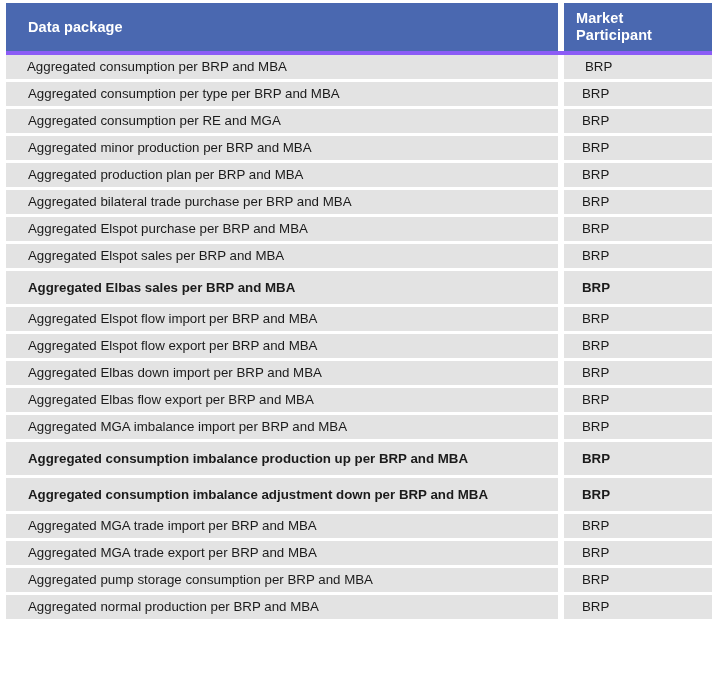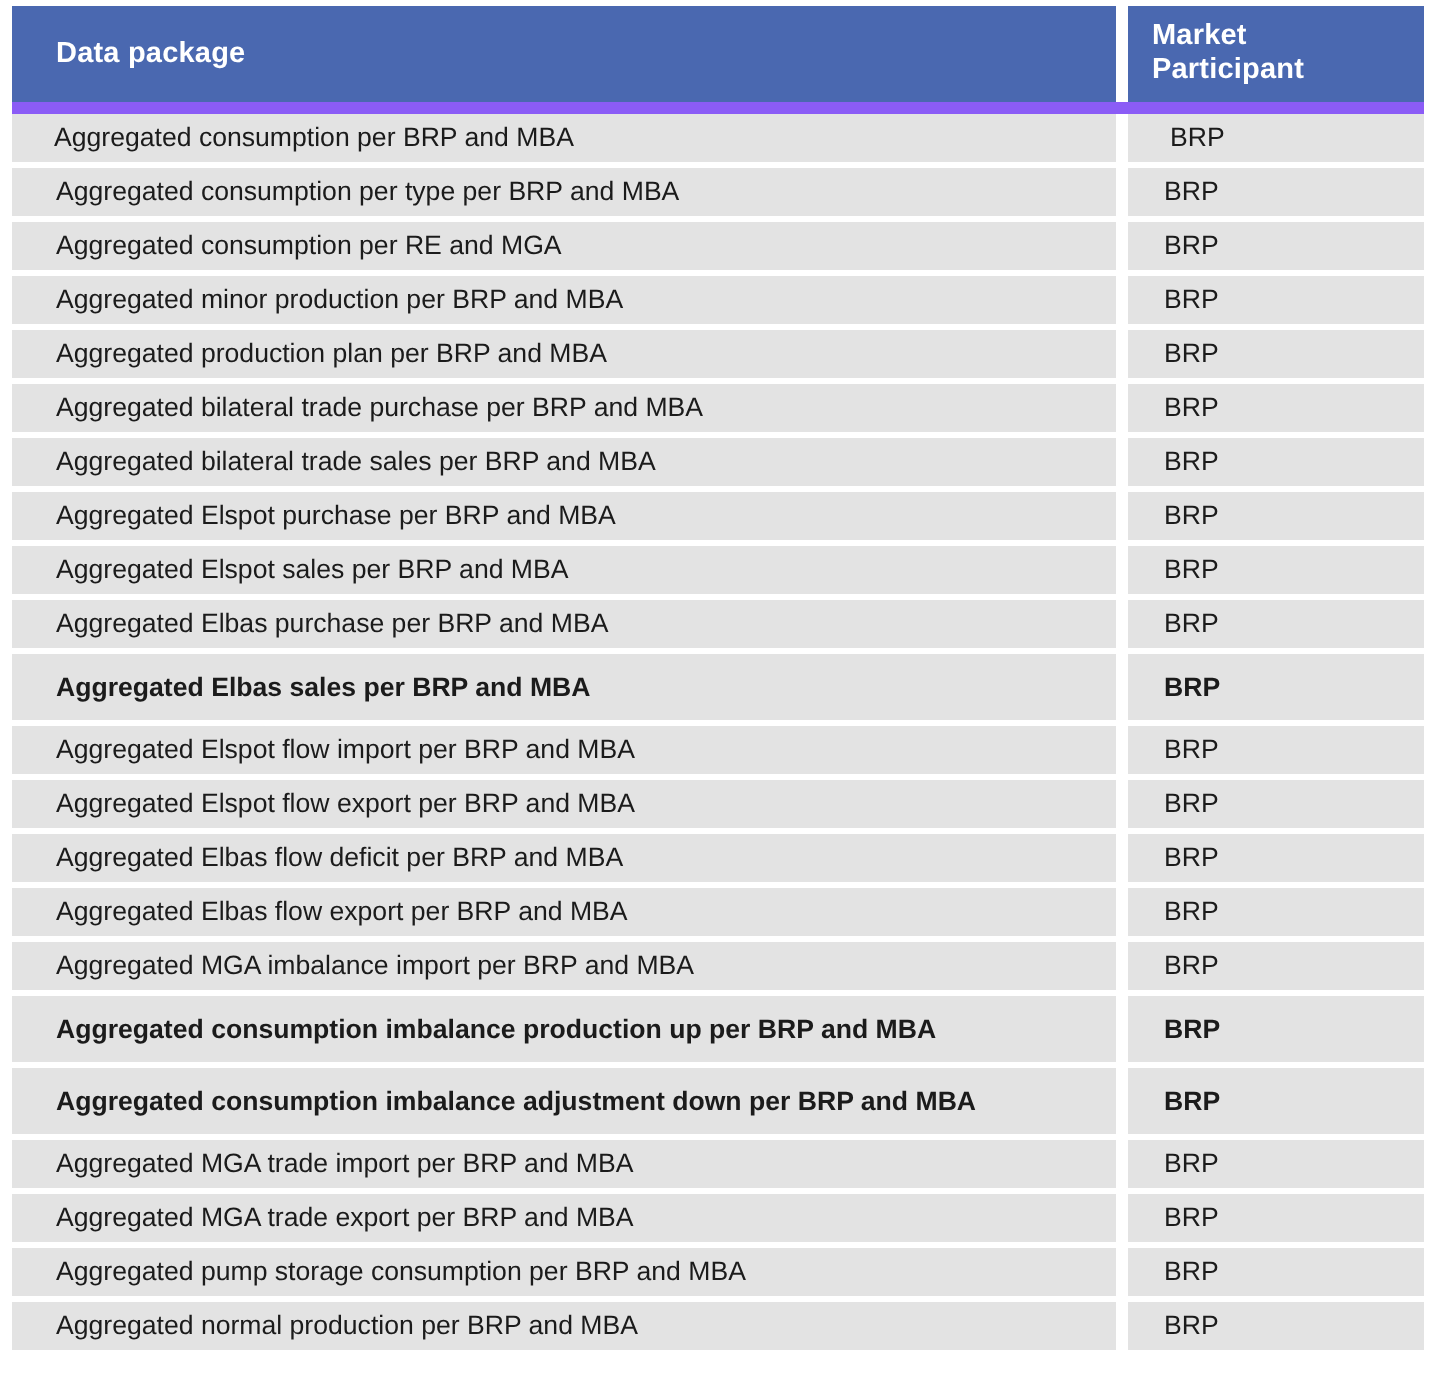--- a/index.html
+++ b/index.html
@@ -61,21 +61,21 @@
     color: #1b1b1b;
     font-size: 13.3px;
     line-height: 16px;
     text-align: left;
     vertical-align: middle;
     padding: 0 6px 0 22px;
     border-top: 3px solid #ffffff;
     white-space: nowrap;
   }
   .data-table tbody tr:first-child td {
-    border-top: 6px solid #8b5cf6;
+    border-top: 4px solid #8b5cf6;
     padding-left: 21px;
   }
   .data-table tbody td.td-market {
     padding-left: 18px;
     margin-top: 26px;
   }
   .data-table tbody td.td-gutter {
     background: #ffffff;
     border-top: 0;
     padding: 0;
@@ -130,56 +130,46 @@
           <td class="td-package">Aggregated production plan per BRP and MBA</td>
           <td class="td-gutter"></td>
           <td class="td-market">BRP</td>
         </tr>
         <tr class="r-normal">
           <td class="td-package">Aggregated bilateral trade purchase per BRP and MBA</td>
           <td class="td-gutter"></td>
           <td class="td-market">BRP</td>
         </tr>
         <tr class="r-normal">
-          <td class="td-package">Aggregated bilateral trade sales per BRP and MBA</td>
-          <td class="td-gutter"></td>
-          <td class="td-market">BRP</td>
-        </tr>
-        <tr class="r-normal">
           <td class="td-package">Aggregated Elspot purchase per BRP and MBA</td>
           <td class="td-gutter"></td>
           <td class="td-market">BRP</td>
         </tr>
         <tr class="r-normal">
           <td class="td-package">Aggregated Elspot sales per BRP and MBA</td>
-          <td class="td-gutter"></td>
-          <td class="td-market">BRP</td>
-        </tr>
-        <tr class="r-normal">
-          <td class="td-package">Aggregated Elbas purchase per BRP and MBA</td>
           <td class="td-gutter"></td>
           <td class="td-market">BRP</td>
         </tr>
         <tr class="r-tall">
           <td class="td-package">Aggregated Elbas sales per BRP and MBA</td>
           <td class="td-gutter"></td>
           <td class="td-market">BRP</td>
         </tr>
         <tr class="r-normal">
           <td class="td-package">Aggregated Elspot flow import per BRP and MBA</td>
           <td class="td-gutter"></td>
           <td class="td-market">BRP</td>
         </tr>
         <tr class="r-normal">
           <td class="td-package">Aggregated Elspot flow export per BRP and MBA</td>
           <td class="td-gutter"></td>
           <td class="td-market">BRP</td>
         </tr>
         <tr class="r-normal">
-          <td class="td-package">Aggregated Elbas flow deficit per BRP and MBA</td>
+          <td class="td-package">Aggregated Elbas down import per BRP and MBA</td>
           <td class="td-gutter"></td>
           <td class="td-market">BRP</td>
         </tr>
         <tr class="r-normal">
           <td class="td-package">Aggregated Elbas flow export per BRP and MBA</td>
           <td class="td-gutter"></td>
           <td class="td-market">BRP</td>
         </tr>
         <tr class="r-normal">
           <td class="td-package">Aggregated MGA imbalance import per BRP and MBA</td>

